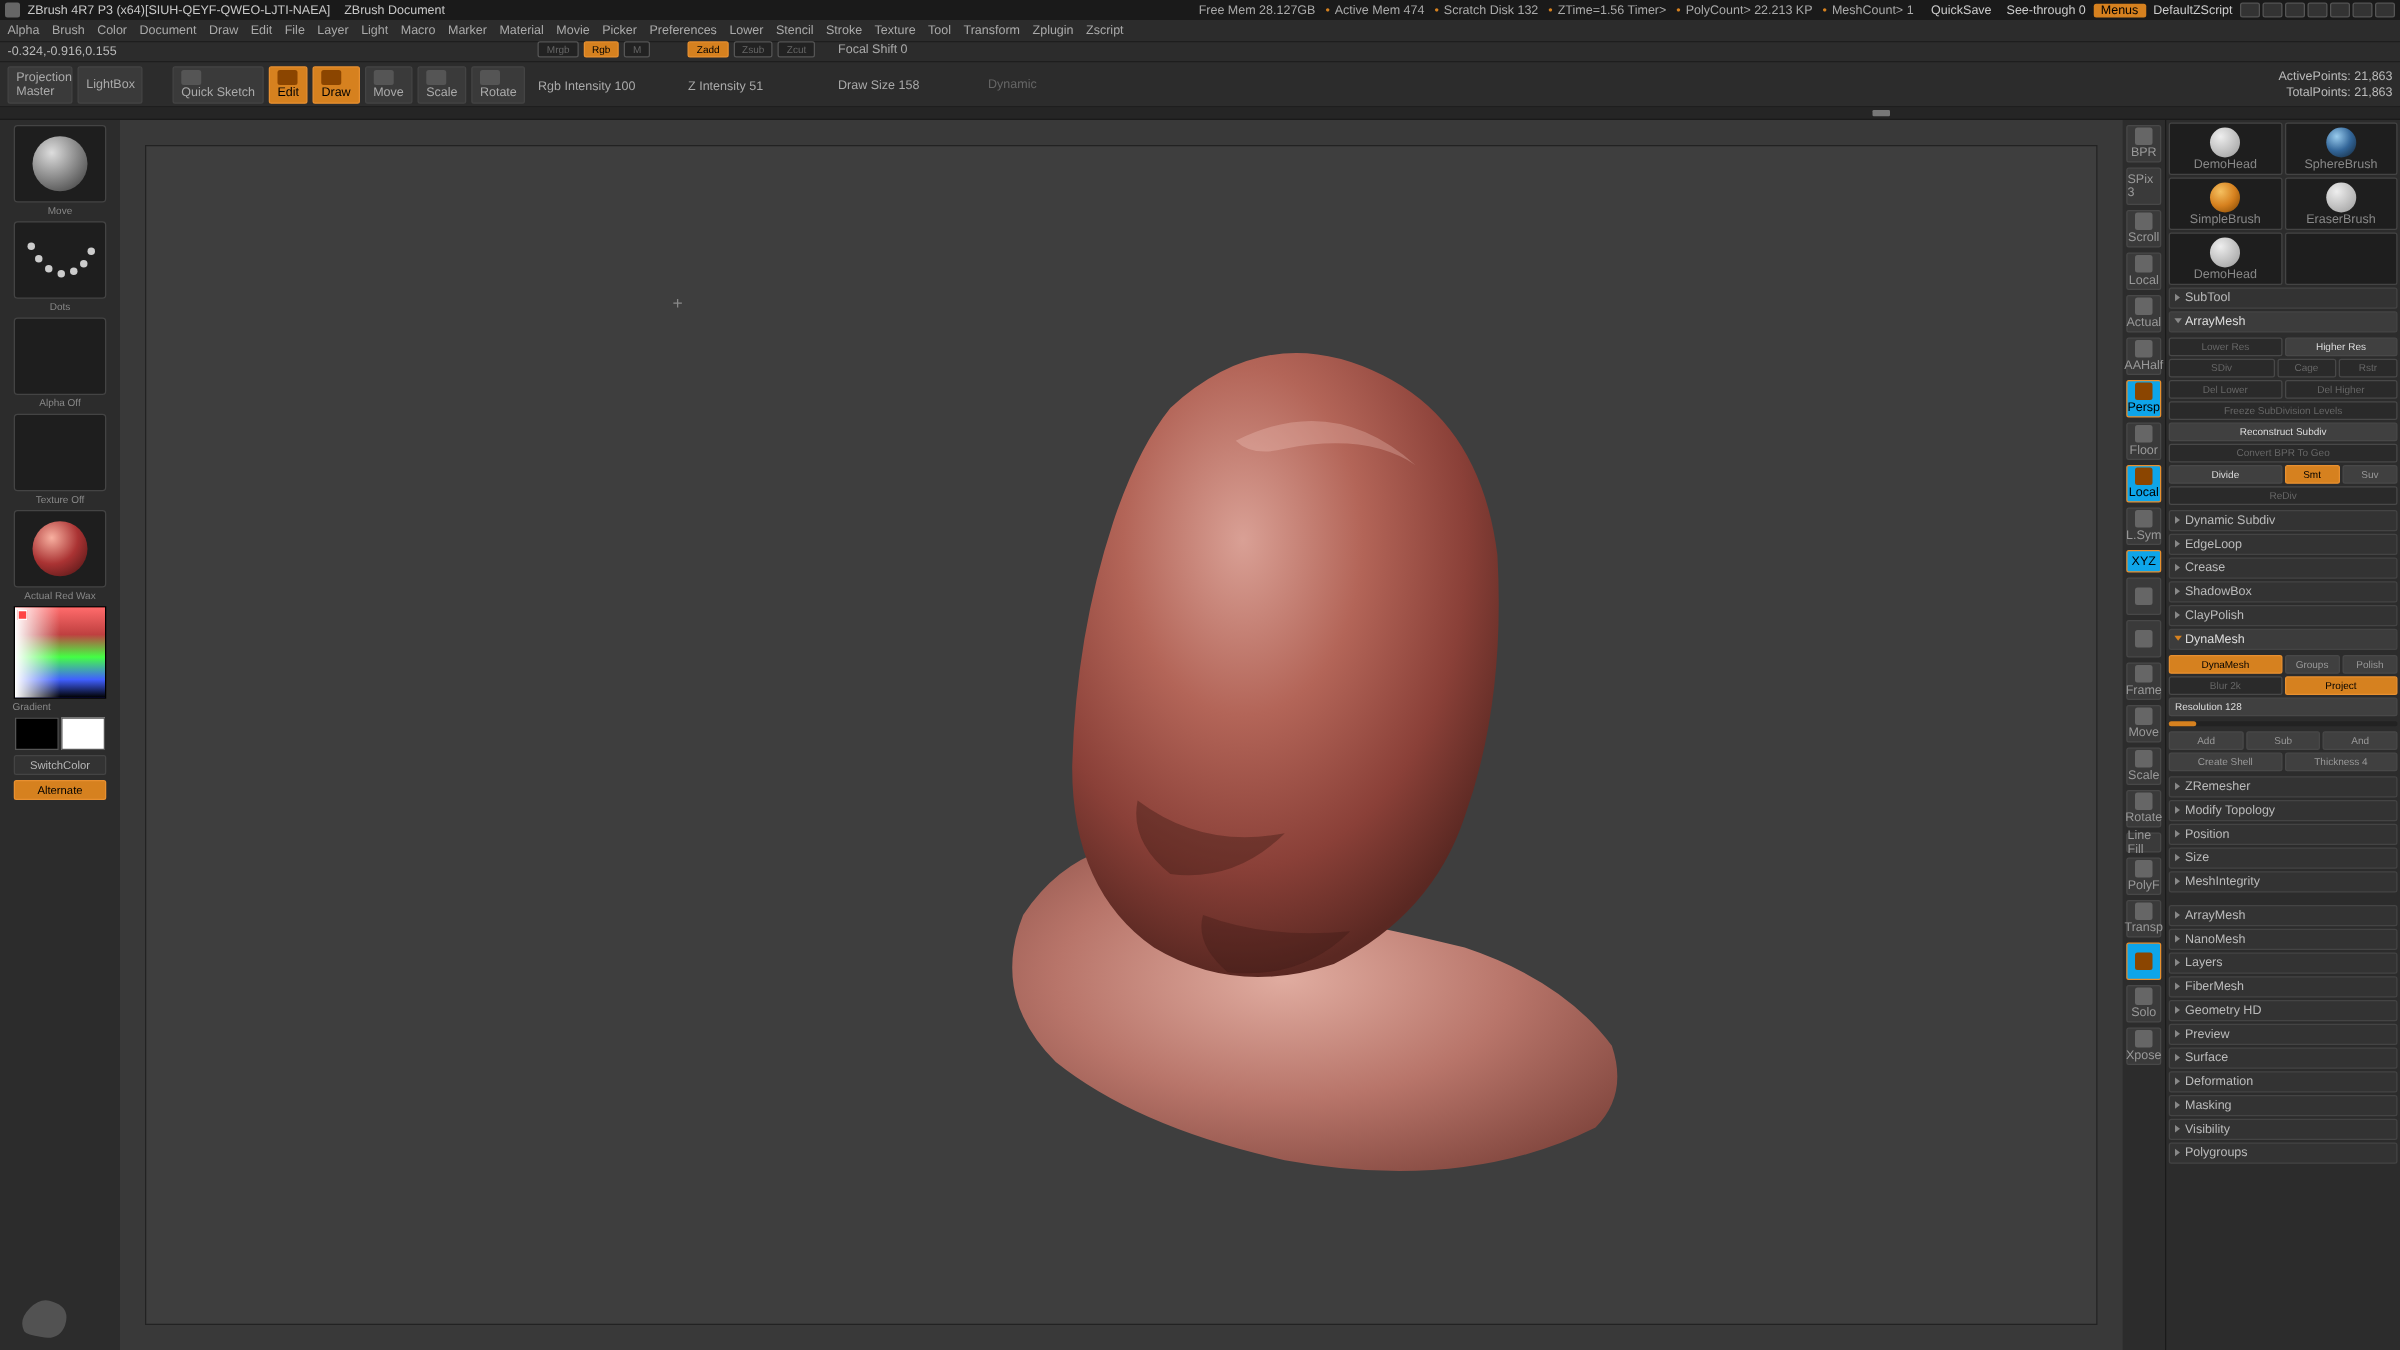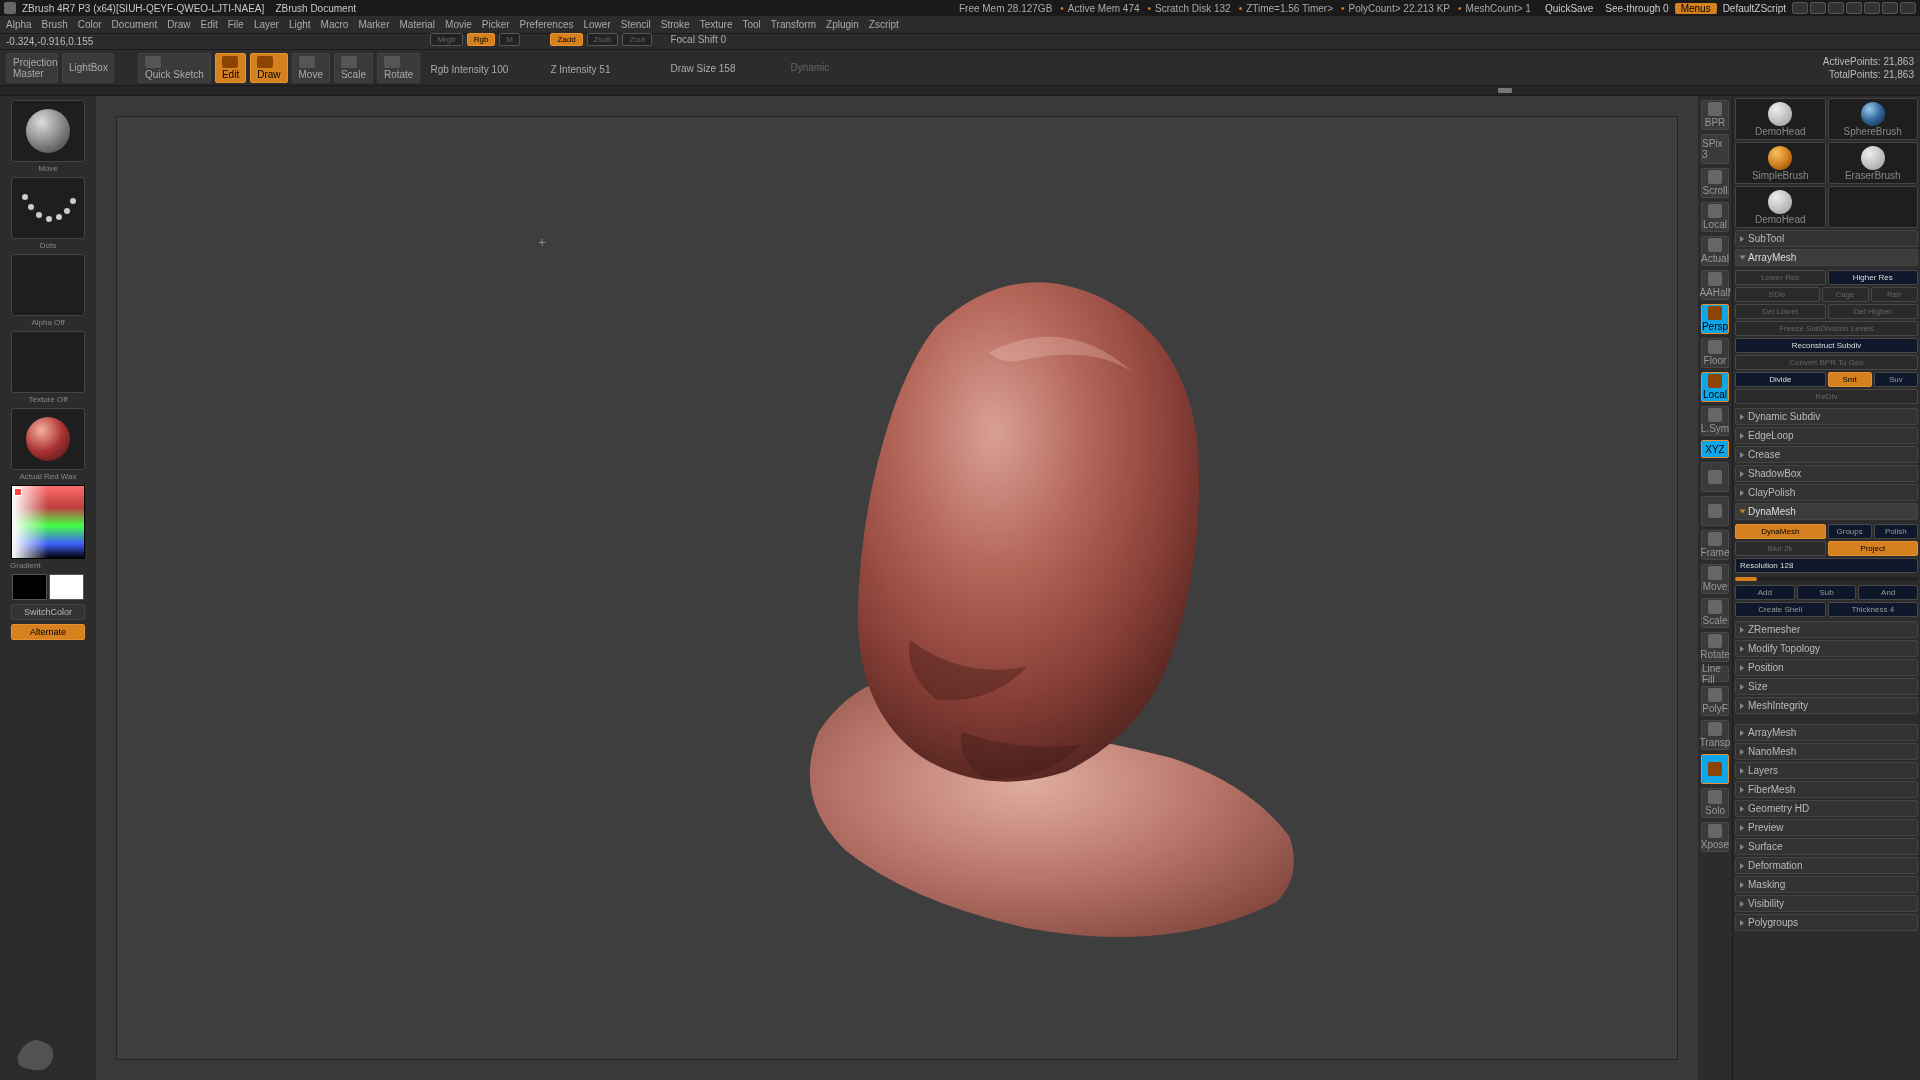--- a/index.html
+++ b/index.html
@@ -76,21 +76,21 @@
 
 .rwide{width:188px;background:#2c2c2c;display:flex;flex-direction:column;gap:2px;padding:2px;border-left:1px solid #1a1a1a;overflow-y:auto}
 .brushrow{display:flex;gap:2px}
 .brthumb{flex:1;height:42px;background:#1e1e1e;border:1px solid #444;border-radius:2px;display:flex;flex-direction:column;align-items:center;justify-content:center;font-size:7px;color:#888}
 .brthumb .bic{width:24px;height:24px;border-radius:50%;background:radial-gradient(circle at 35% 30%,#eee,#999)}
 .brthumb .bic.g{background:radial-gradient(circle at 35% 30%,#f5c060,#d6811f,#7a4200)}
 .brthumb .bic.b{background:radial-gradient(circle at 35% 30%,#9ce,#369,#123)}
 .section{background:#333;border:1px solid #444;border-radius:2px;padding:2px 4px;font-size:9px;color:#bbb;cursor:pointer}
 .section.active{background:#3c3c3c;color:#ddd}
 .subgroup{display:flex;flex-wrap:wrap;gap:2px;padding:2px 0}
-.subbtn{padding:2px 4px;font-size:8px;background:#0f172a;border:1px solid #484848;border-radius:2px;color:#999;flex:1;text-align:center;min-width:40px;cursor:pointer}
+.subbtn{padding:2px 4px;font-size:8px;background:#404040;border:1px solid #484848;border-radius:2px;color:#999;flex:1;text-align:center;min-width:40px;cursor:pointer}
 .subbtn.orange{background:#d6811f;color:#000;border-color:#e89030}
 .subbtn.dim{color:#666;background:#2a2a2a}
 .subbtn.half{flex:0 0 calc(50% - 1px)}
 .subbtn.full{flex:0 0 100%}
 .caret{width:5px;height:5px;display:inline-block;border-left:4px solid #888;border-top:3px solid transparent;border-bottom:3px solid transparent;margin-right:3px}
 .caret.down{transform:rotate(90deg)}
 .sliderline{height:4px;background:#222;border-radius:2px;margin:2px 0;position:relative}
 .sliderline .f{height:100%;background:#d6811f;border-radius:2px}
 </style>
 </head>

